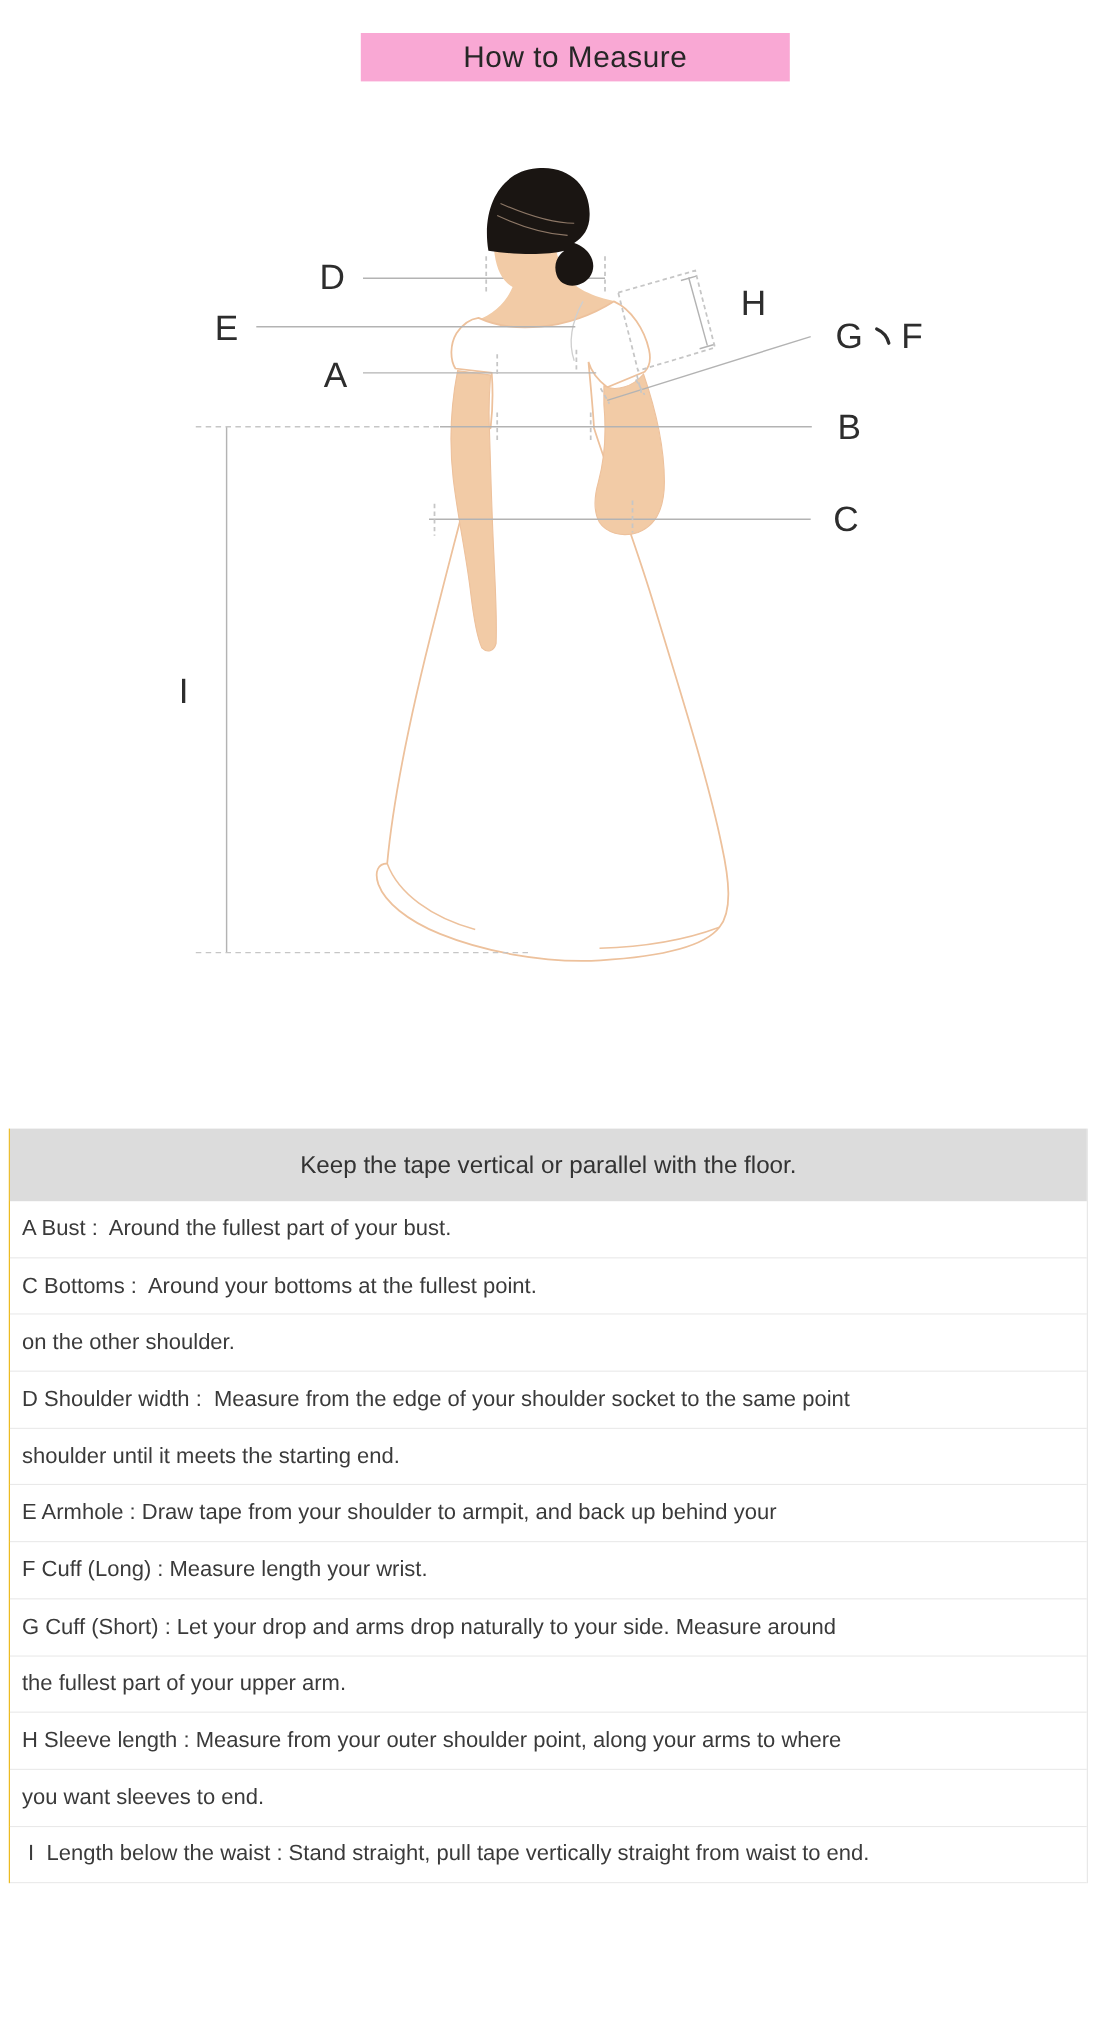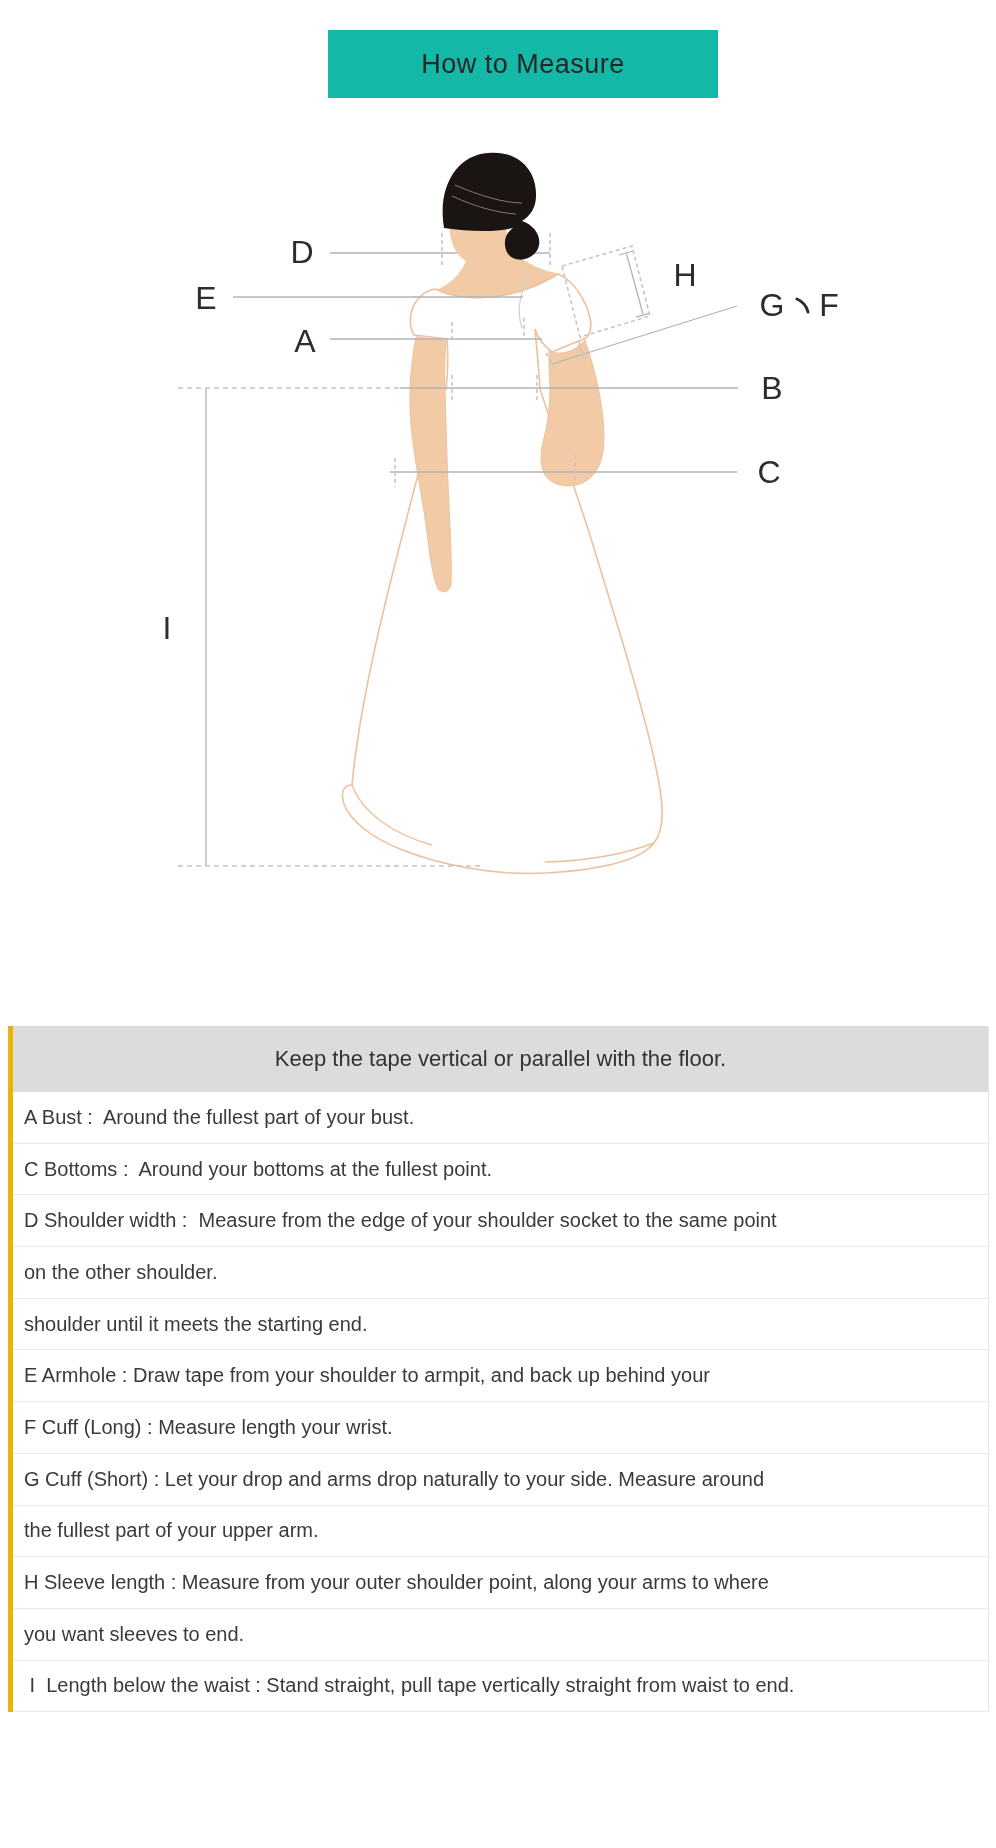--- a/index.html
+++ b/index.html
@@ -1,29 +1,29 @@
 <!DOCTYPE html>
 <html><head>
 <meta charset="utf-8">
 <style>
   html,body{margin:0;padding:0;background:#ffffff;}
   body{font-family:"Liberation Sans","DejaVu Sans",sans-serif;}
   .page{position:relative;width:996px;height:1848px;background:#fff;overflow:hidden;}
 
   .title-box{
-    position:absolute;left:328px;top:30px;width:390px;height:68px;
-    background:#14b8a6;display:flex;align-items:center;justify-content:center;
+    position:absolute;left:328px;top:30px;width:390px;height:44px;
+    background:#f9a8d4;display:flex;align-items:center;justify-content:center;
   }
   .title-box span{font-size:27px;font-weight:300;color:#262626;letter-spacing:.5px;}
 
   .figure-svg{position:absolute;left:0;top:0;}
 
   .measure-table{
     position:absolute;left:8px;top:1026px;width:981px;
-    border-left:5px solid #eab308;border-right:1px solid #e6e6e6;
+    border-left:1px solid #eab308;border-right:1px solid #e6e6e6;
     box-sizing:border-box;
   }
   .measure-table .thead{
     height:66px;background:#dcdcdc;display:flex;align-items:center;justify-content:center;
     font-size:22px;font-weight:300;color:#333;
   }
   .measure-table .trow{
     height:51.7px;box-sizing:border-box;border-bottom:1px solid #e9e9e9;
     display:flex;align-items:center;padding-left:11px;
     font-size:20px;font-weight:300;color:#3a3a3a;white-space:pre;overflow:hidden;
@@ -123,22 +123,22 @@
       <text x="772" y="399" text-anchor="middle">B</text>
       <text x="769" y="483" text-anchor="middle">C</text>
       <text x="167" y="639" text-anchor="middle">I</text>
     </g>
   </svg>
 
   <div class="measure-table">
     <div class="thead">Keep the tape vertical or parallel with the floor.</div>
     <div class="trow">A Bust :  Around the fullest part of your bust.</div>
     <div class="trow">C Bottoms :  Around your bottoms at the fullest point.</div>
+    <div class="trow">on the other shoulder.</div>
     <div class="trow">D Shoulder width :  Measure from the edge of your shoulder socket to the same point</div>
-    <div class="trow">on the other shoulder.</div>
     <div class="trow">shoulder until it meets the starting end.</div>
     <div class="trow">E Armhole : Draw tape from your shoulder to armpit, and back up behind your</div>
     <div class="trow">F Cuff (Long) : Measure length your wrist.</div>
     <div class="trow">G Cuff (Short) : Let your drop and arms drop naturally to your side. Measure around</div>
     <div class="trow">the fullest part of your upper arm.</div>
     <div class="trow">H Sleeve length : Measure from your outer shoulder point, along your arms to where</div>
     <div class="trow">you want sleeves to end.</div>
     <div class="trow"> I  Length below the waist : Stand straight, pull tape vertically straight from waist to end.</div>
   </div>
 

